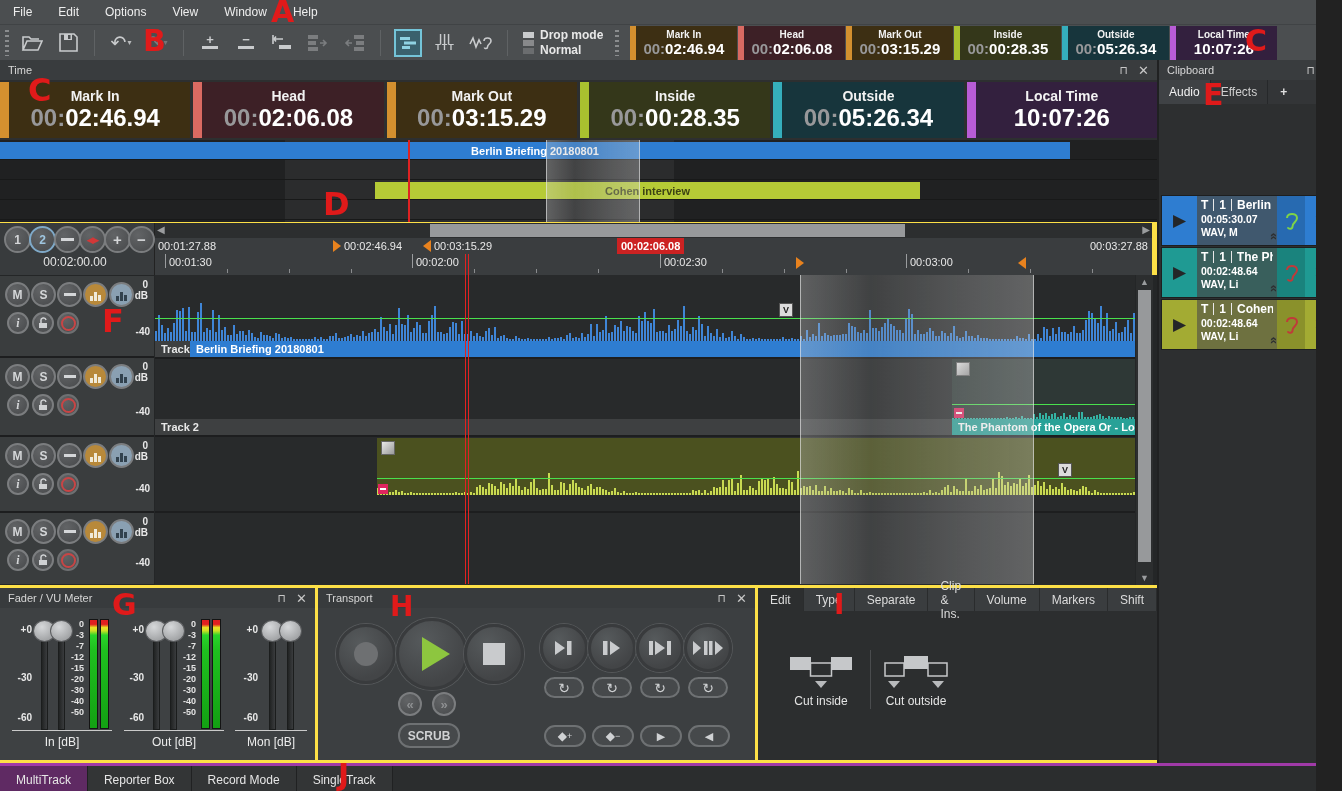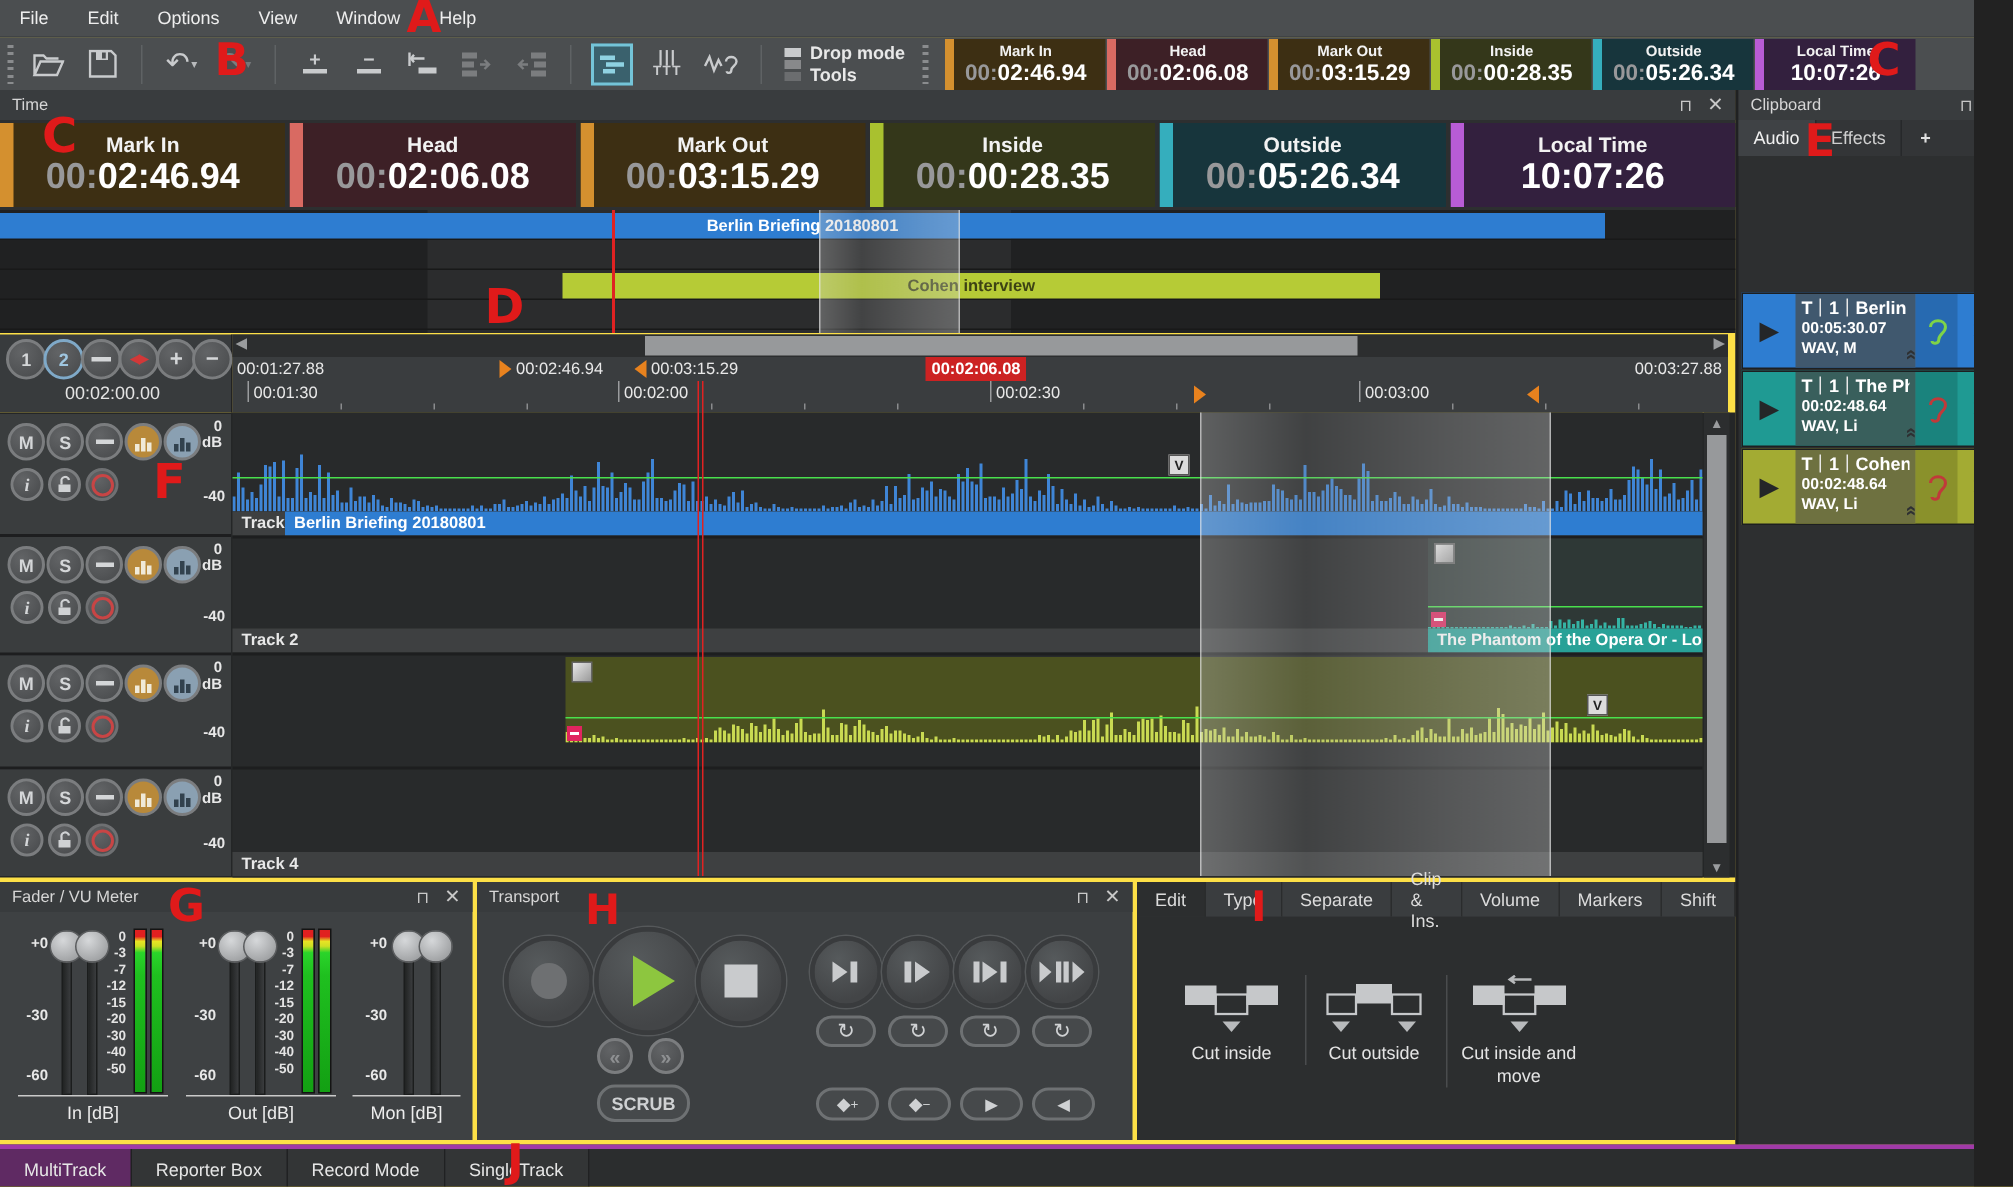--- a/index.html
+++ b/index.html
@@ -164,21 +164,21 @@
     <span class="tb-sep"></span>
     <span class="tb-ic" style="width:14px;">
       <span style="display:flex;flex-direction:column;gap:2px;">
           <i style="width:11px;height:6px;background:#c9cbcd;"></i>
           <i style="width:11px;height:6px;background:#88898b;"></i>
           <i style="width:11px;height:6px;background:#6b6d6f;"></i>
         </span>
     </span>
     <span style="font-size:12px;font-weight:bold;line-height:15px;color:#e8e8e8;">
       <span style="display:block;">Drop mode</span>
-      <span style="display:block;">Tools</span>
+      <span style="display:block;">Normal</span>
     </span>
     <span class="tb-dots" style="margin-left:12px;"></span>
 
     <div style="display:flex;margin-left:6px;">
       <div class="tbox tbox-sm" style="background:#3d2f13;">
           <span class="tstrip" style="background:#d4902f;"></span>
           <span class="tlabel">Mark In</span>
           <span class="tval"><span class="tpre">00:</span><span>02:46.94</span></span>
         </div>
       <div class="tbox tbox-sm" style="background:#3d2026;">
@@ -1132,23 +1132,20 @@
           <i style="left:756px;height:2.7px;background:#c9da52"></i>
         </div>
       <div class="gline" style="left:222px;top:203px;width:758px;"></div>
       <div class="mk-gray" style="left:226px;top:166px;"></div>
       <div class="mk-red" style="left:223px;top:209px;">
           <i></i>
         </div>
       <div class="mk-v" style="left:903px;top:188px;">V</div>
       <div class="abs" style="left:0;top:236px;width:980px;height:2px;background:#1d1e1f;"></div>
 
-      <div class="track-label" style="left:0;top:293px;width:980px;background:#3e4041;color:#e8e8e8;">
-        <span style="padding-left:6px;">Track 4</span>
-      </div>
 
       <div class="sel-ov" style="left:645px;top:0;width:232px;height:309px;"></div>
       <div class="ph" style="left:310px;top:-21px;height:330px;"></div>
       <div class="ph" style="left:313px;top:-21px;height:330px;"></div>
     </div>
 
     <div class="abs" style="left:1136px;top:0;width:17px;height:310px;background:#2c2e2f;">
       <div style="text-align:center;color:#9a9c9e;font-size:9px;line-height:14px;">▲</div>
       <div class="abs" style="left:2px;top:15px;width:13px;height:272px;background:#97999b;"></div>
       <div class="abs" style="left:0;bottom:0;width:17px;text-align:center;color:#9a9c9e;font-size:9px;line-height:14px;">▼</div>
@@ -1299,30 +1296,20 @@
     </div>
     <div class="abs" style="left:18px;top:62px;width:90px;text-align:center;">
       <svg width="64" height="40" viewBox="0 0 64 40">
           <rect x="1" y="7" width="21" height="13" fill="#c6c8ca"></rect>
           <rect x="21.5" y="13" width="21" height="13" fill="none" stroke="#c6c8ca" stroke-width="1.5"></rect>
           <rect x="42" y="7" width="21" height="13" fill="#c6c8ca"></rect>
           <polygon points="26,31 38,31 32,38" fill="#b8babc"></polygon>
         </svg>
       <div class="cutlbl">Cut inside</div>
     </div>
-    <div class="abs" style="left:206px;top:62px;width:95px;text-align:center;border-left:1px solid #4a4c4e;">
-      <svg width="64" height="40" viewBox="0 0 64 40">
-          <path d="M40,3 h-14 m3,-2.5 l-3.5,2.5 3.5,2.5" fill="none" stroke="#b8babc" stroke-width="1.7"></path>
-          <rect x="1" y="7" width="21" height="13" fill="#c6c8ca"></rect>
-          <rect x="21.5" y="13" width="21" height="13" fill="none" stroke="#c6c8ca" stroke-width="1.5"></rect>
-          <rect x="42" y="7" width="21" height="13" fill="#c6c8ca"></rect>
-          <polygon points="26,31 38,31 32,38" fill="#b8babc"></polygon>
-        </svg>
-      <div class="cutlbl">Cut inside and move</div>
-    </div>
   </div>
 
   <div class="abs" style="left:1157px;top:60px;width:185px;height:703px;background:#2d2f30;border-left:2px solid #202122;">
     <div class="ptitle">
       <span>Clipboard</span>
       <span class="ptools">
           <span class="pin">⊓</span>
           <span class="x-ic">✕</span>
         </span>
     </div>

